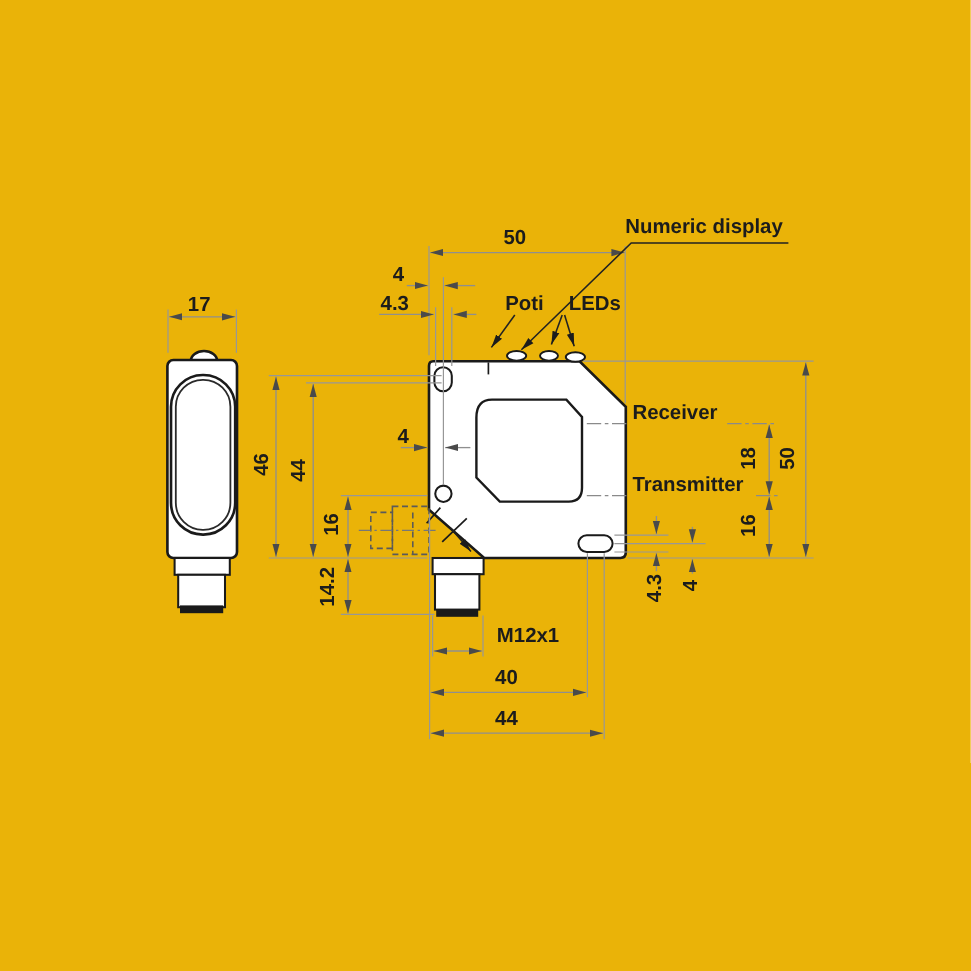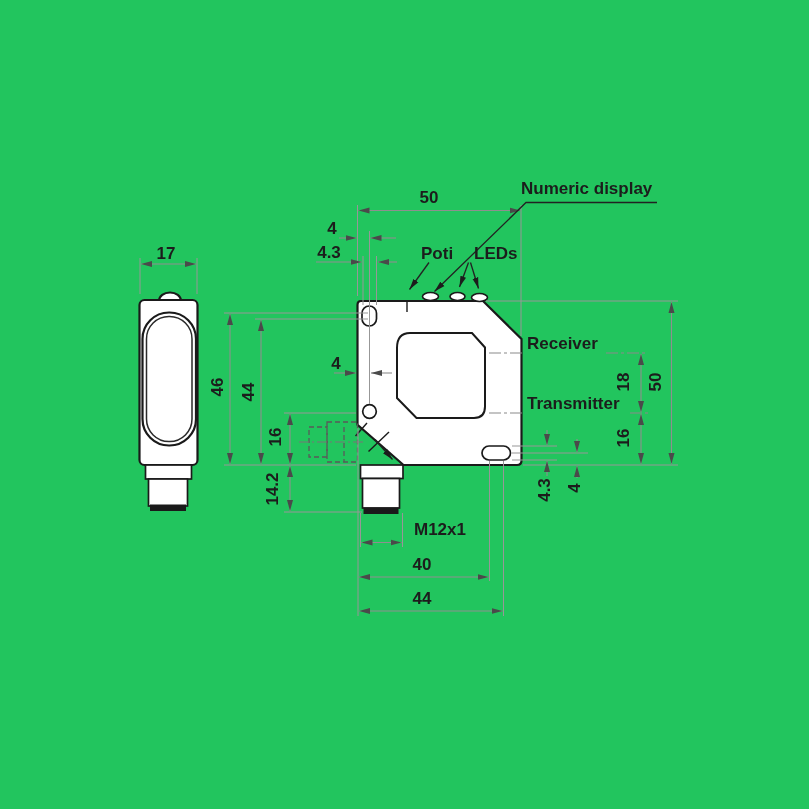--- a/index.html
+++ b/index.html
@@ -1,16 +1,16 @@
 <!DOCTYPE html>
 <html><head>
 <meta charset="utf-8">
 <style>
   html,body{margin:0;padding:0;background:#ffffff;}
-  .canvas{position:relative;width:809px;height:809px;background:#22c55e;overflow:hidden;}
+  .canvas{position:relative;width:809px;height:809px;background:#eab308;overflow:hidden;}
   svg{position:absolute;left:0;top:0;}
   text{font-family:"Liberation Sans","DejaVu Sans",sans-serif;font-weight:bold;fill:#1c1c1c;}
   .lbl{font-size:17px;}
   .dimtxt{font-size:17px;}
   .outline{stroke:#1a1a1a;stroke-width:2.2;fill:#ffffff;}
   .outline-thin{stroke:#1a1a1a;stroke-width:1.7;fill:#ffffff;}
   .dark{fill:#1a1a1a;stroke:none;}
   .dim{stroke:#8f8f8f;stroke-width:1.1;fill:none;}
   .ext{stroke:#979797;stroke-width:1;fill:none;}
   .axis{stroke:#8a8a8a;stroke-width:1.2;fill:none;stroke-dasharray:12 3 3 3;}

